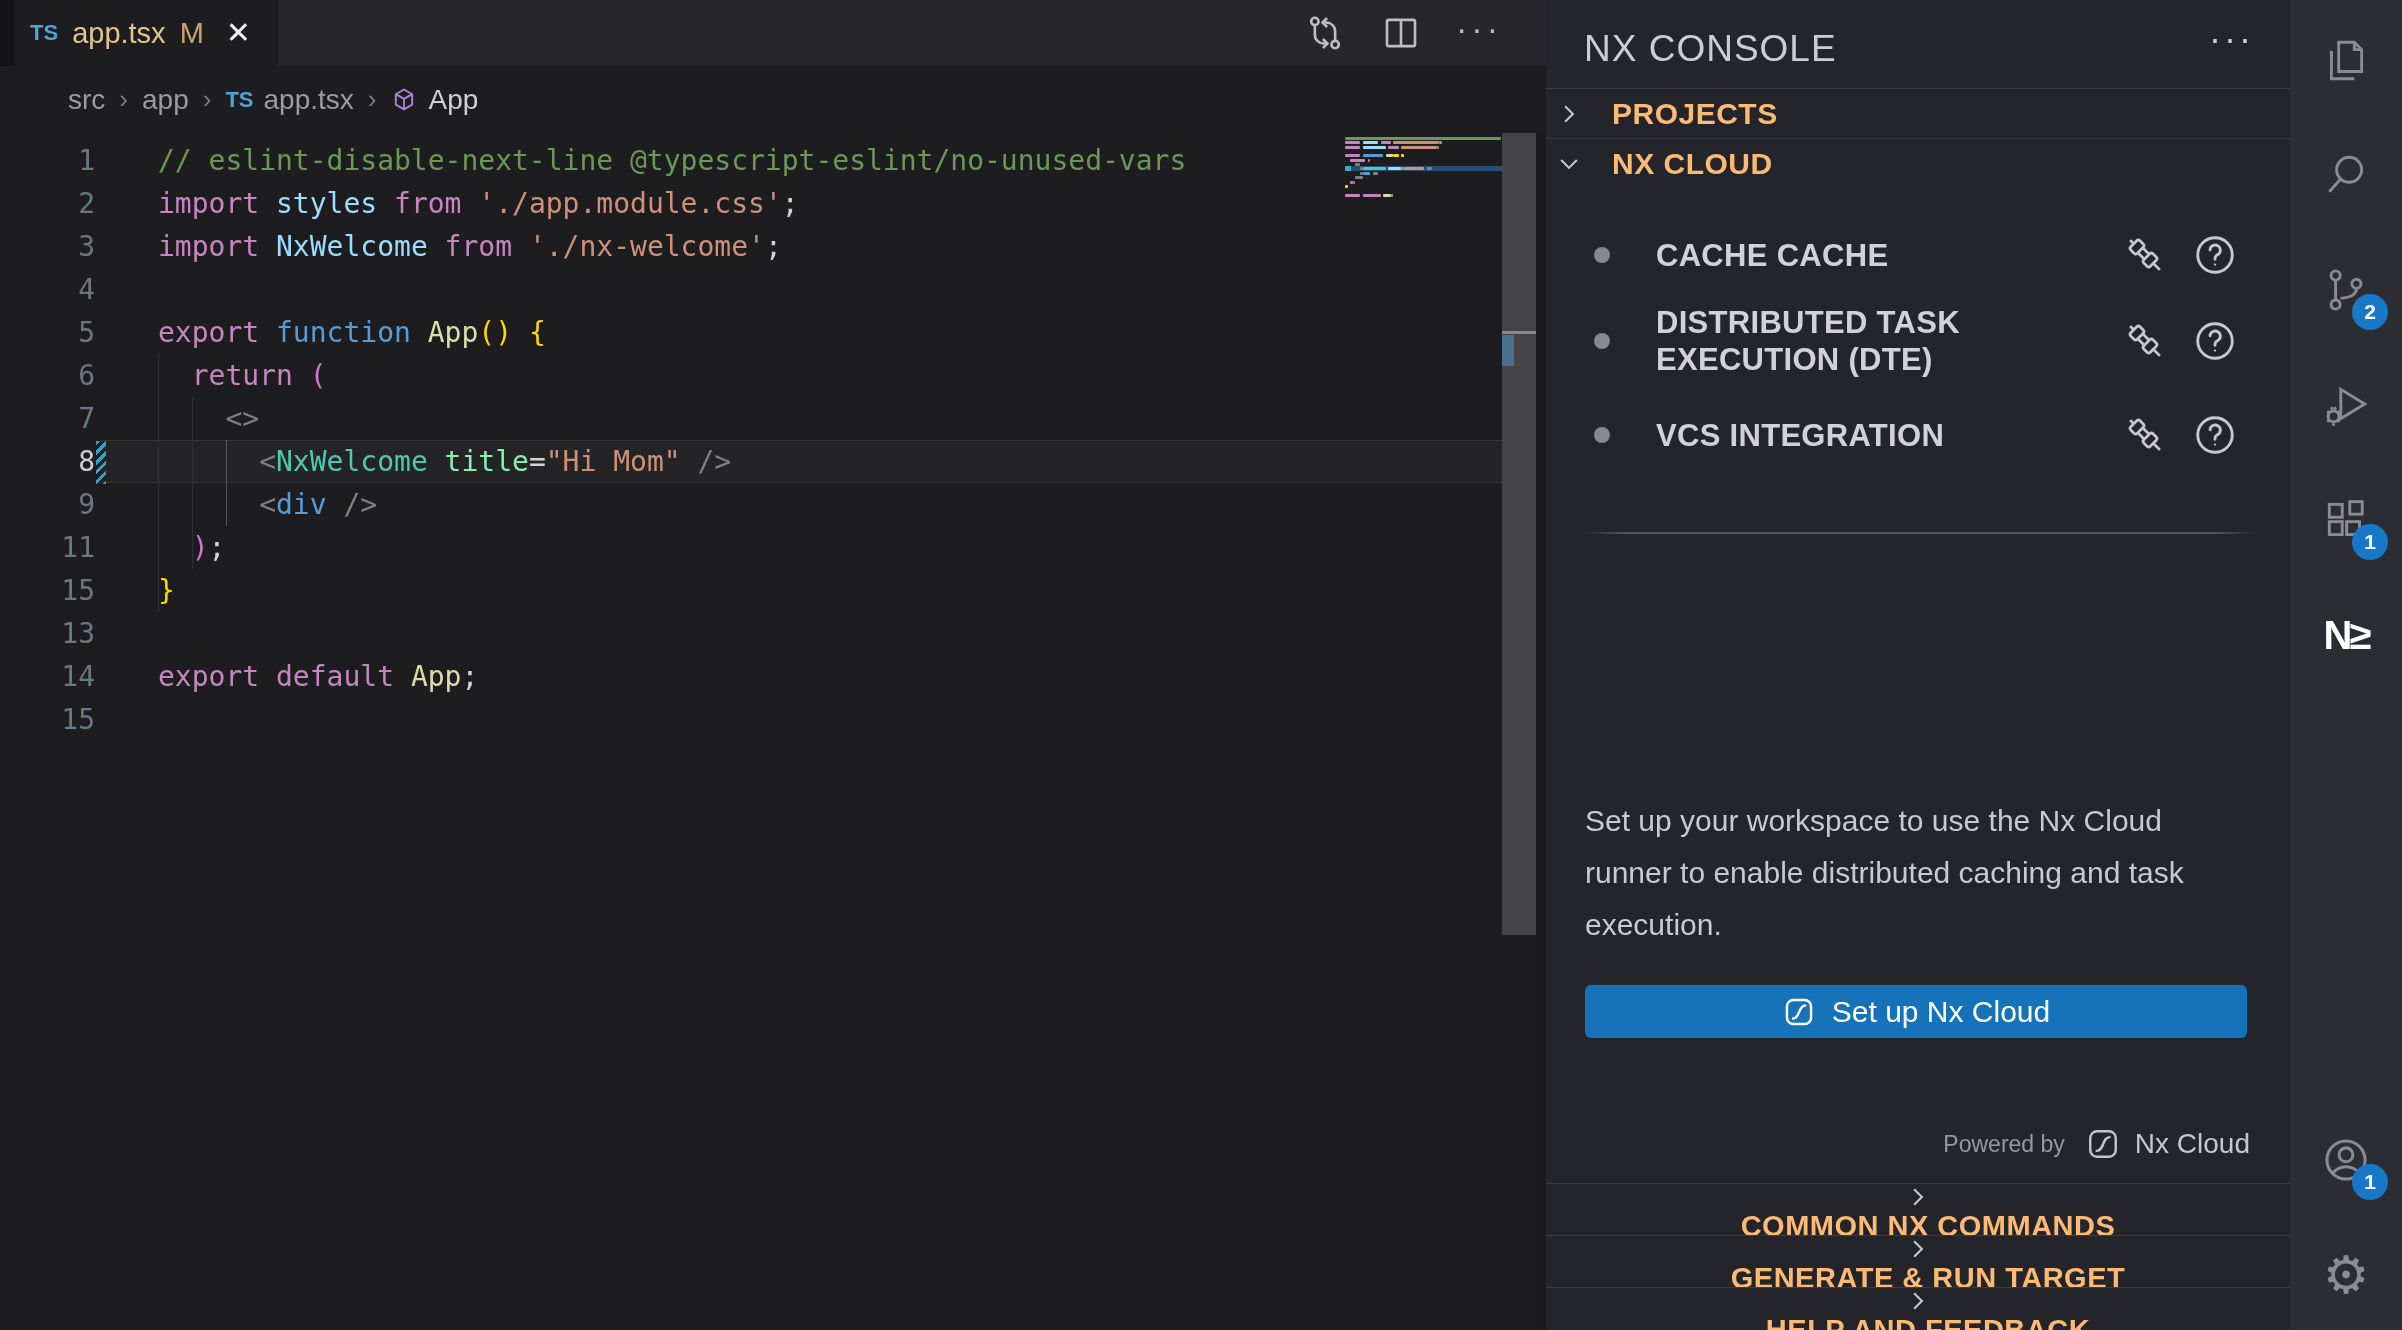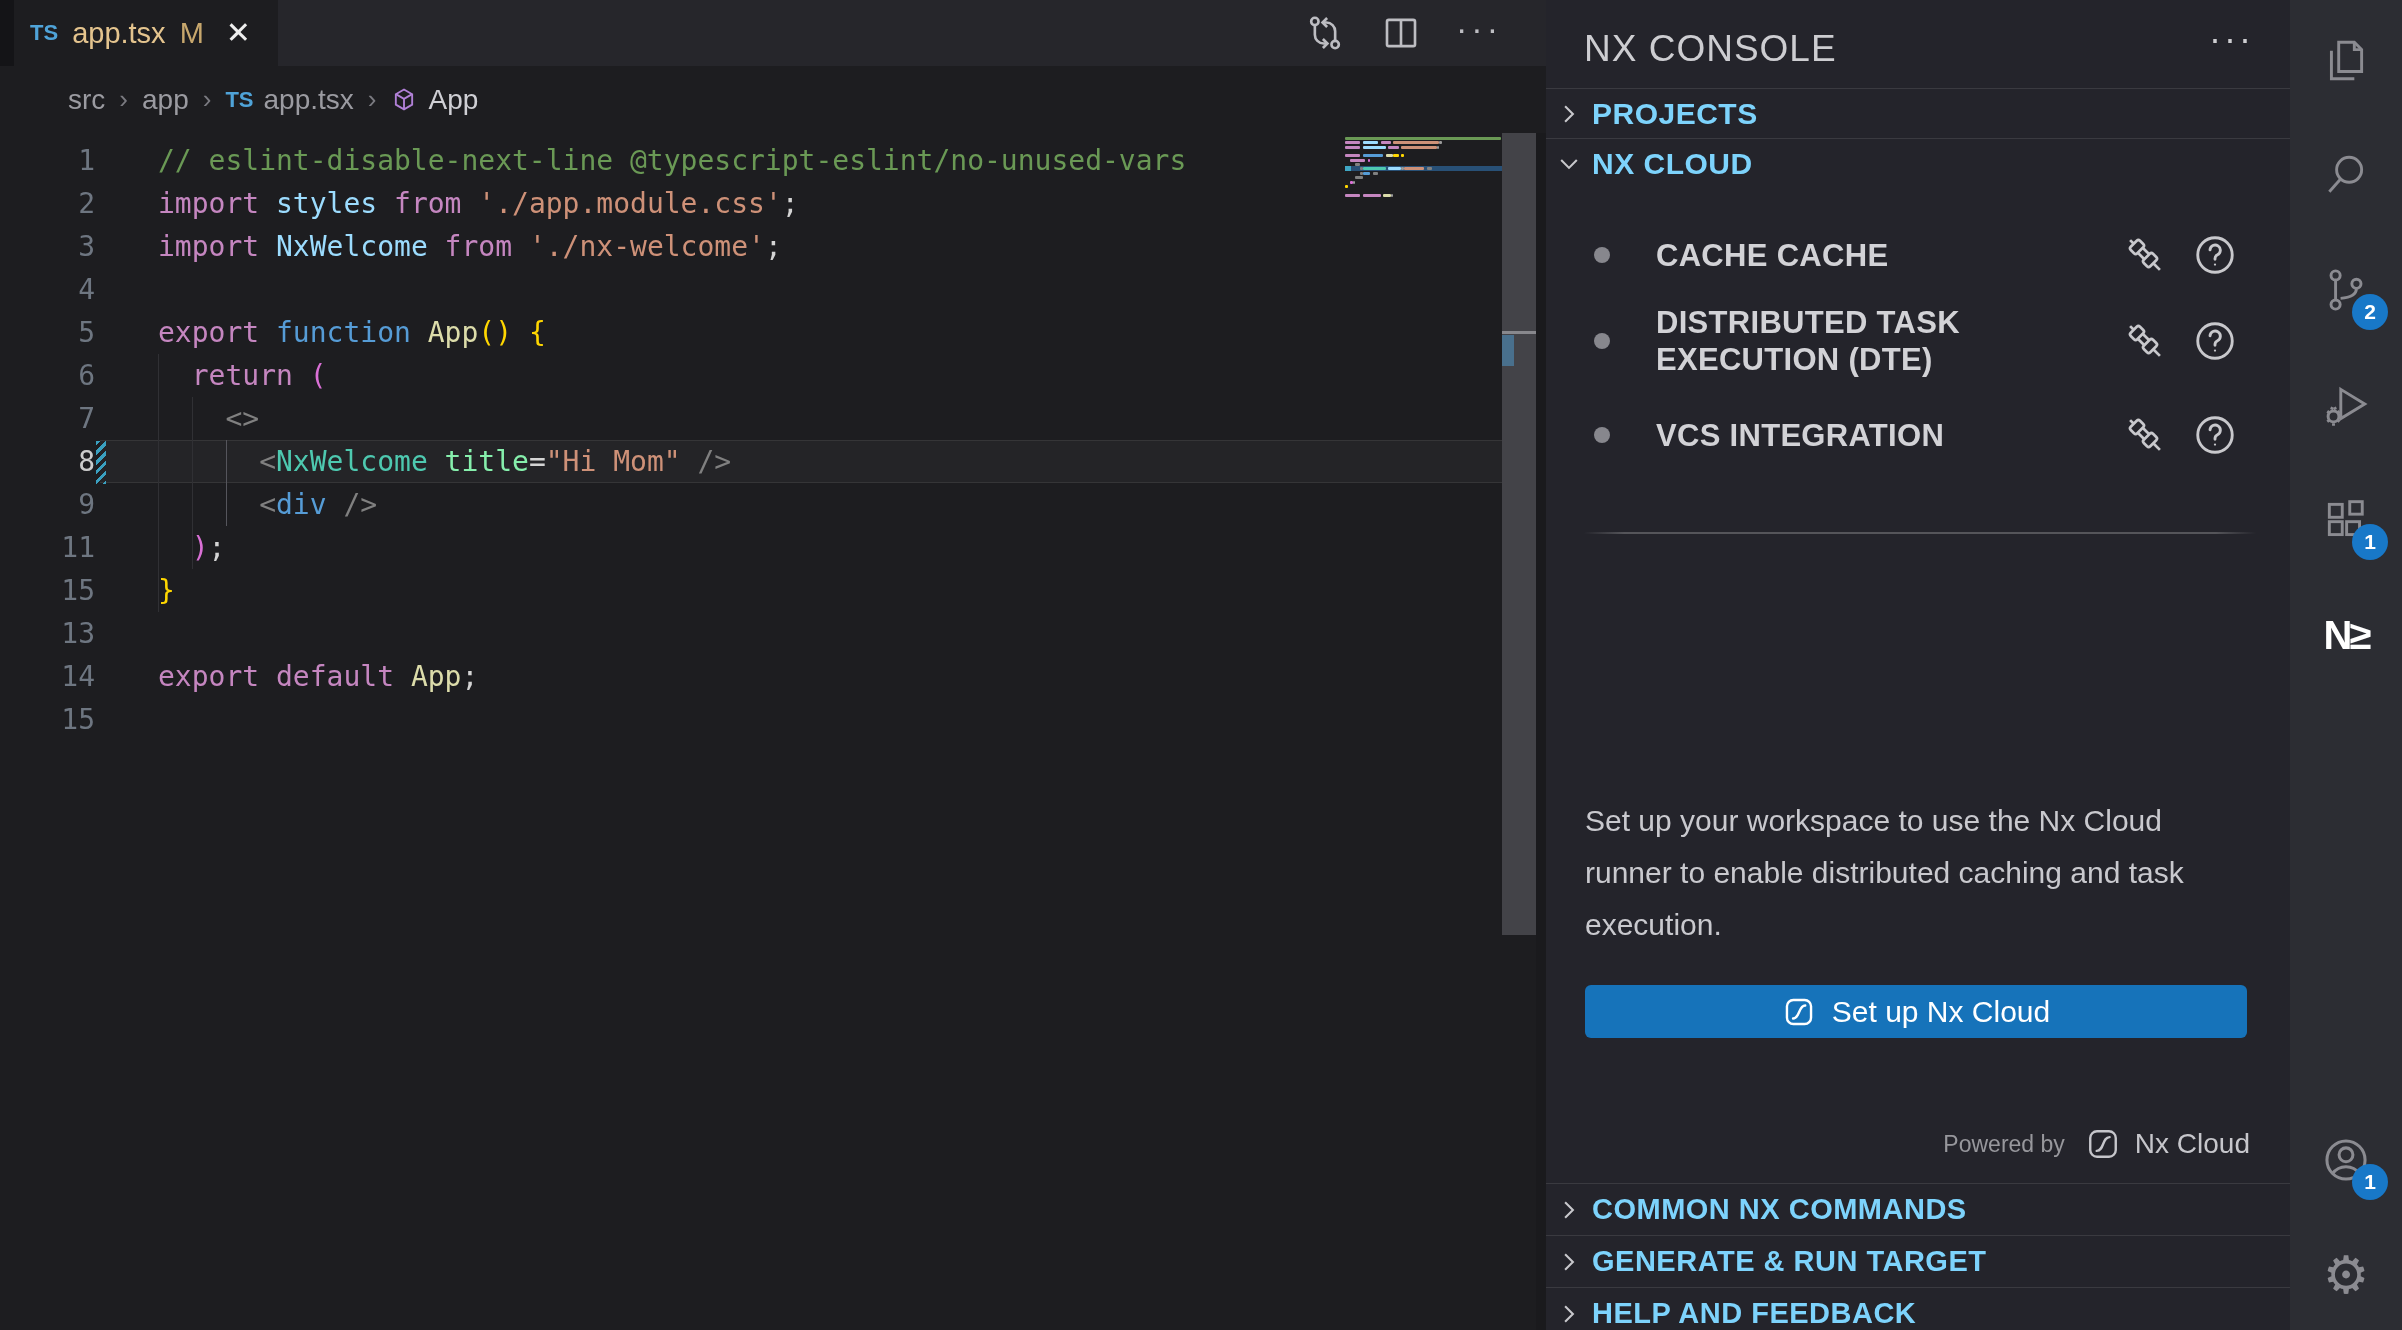--- a/index.html
+++ b/index.html
@@ -60,39 +60,39 @@
   #scroll-strip .bluemark { position:absolute; left:0; top:202px; width:12px; height:31px; background:#49708d; }
   #gap-col { position:absolute; left:1536px; top:0; width:10px; height:1330px; background:#1a1a1d; }
 
   
   #panel { position:absolute; left:1546px; top:0; width:744px; height:1330px; background:#24242b; overflow:hidden; }
   #panel-title { position:absolute; left:38px; top:28px; font-size:37px; color:#cdcdd1; letter-spacing:1px; }
   #panel-more { position:absolute; right:36px; top:18px; color:#cfcfd3; font-size:36px; letter-spacing:3px; cursor:pointer; }
   .sec-row { position:absolute; left:0; width:744px; height:50px; border-top:1px solid #3a3a40;
              display:flex; align-items:center; cursor:pointer; }
   .sec-row .chev { margin-left:10px; margin-right:10px; display:flex; }
-  .sec-label { font-size:30px; font-weight:bold; color:#7dd3fc; letter-spacing:0.5px; }
+  .sec-label { font-size:30px; font-weight:bold; color:#fdba74; letter-spacing:0.5px;margin-left:20px; }
   .nx-item { position:absolute; left:0; width:744px; display:flex; align-items:center; }
   .nx-dot { position:absolute; left:48px; width:16px; height:16px; border-radius:50%; background:#87878d; }
   .nx-label { position:absolute; left:110px; max-width:322px; font-size:31px; font-weight:bold;
               color:#d2d2d6; line-height:37px; letter-spacing:0.3px; }
   .nx-icons { position:absolute; right:52px; display:flex; gap:24px; align-items:center; }
   .nx-icons svg { display:block; cursor:pointer; }
   #nx-divider { position:absolute; left:38px; top:532px; width:672px; height:2px;
                 background:linear-gradient(90deg, rgba(85,85,90,0) 0%, #55555a 6%, #55555a 94%, rgba(85,85,90,0) 100%); }
   .panel-para { position:absolute; left:39px; width:664px; font-size:30px; line-height:52px; color:#c9c9ce; }
   #setup-btn { position:absolute; left:39px; top:985px; width:662px; height:53px; background:#1673ba;
                border:none; border-radius:6px; color:#ffffff; font-size:30px;
                font-family:"Liberation Sans", sans-serif; display:flex; align-items:center;
                justify-content:center; gap:16px; cursor:pointer; }
   #powered { position:absolute; right:40px; top:1124px; height:40px; display:flex; align-items:center; gap:14px; }
   #powered .pb { font-size:23px; color:#97979c; margin-right:6px; }
   #powered .brand { font-size:28px; color:#c6c6cb; }
   .bottom-row { position:absolute; left:0; width:744px; height:52px; border-top:1px solid #3a3a40;
-                display:flex; align-items:center; cursor:pointer; background:#24242b; }
+                display:flex; align-items:center; cursor:pointer; background:#24242b;flex-direction:column; }
   .bottom-row .chev { margin-left:10px; margin-right:10px; display:flex; }
   .bottom-row .sec-label { font-size:29px; }
 
   
   #activity-bar { position:absolute; left:2290px; top:0; width:112px; height:1330px; background:#2c2d33; }
   .ab-item { position:absolute; left:0; width:112px; height:112px; display:flex; align-items:center;
              justify-content:center; cursor:pointer; }
   .ab-badge { position:absolute; left:62px; top:60px; min-width:36px; height:36px; border-radius:18px;
               background:#1878c8; color:#fff; font-size:21px; font-weight:bold;
               display:flex; align-items:center; justify-content:center; }

